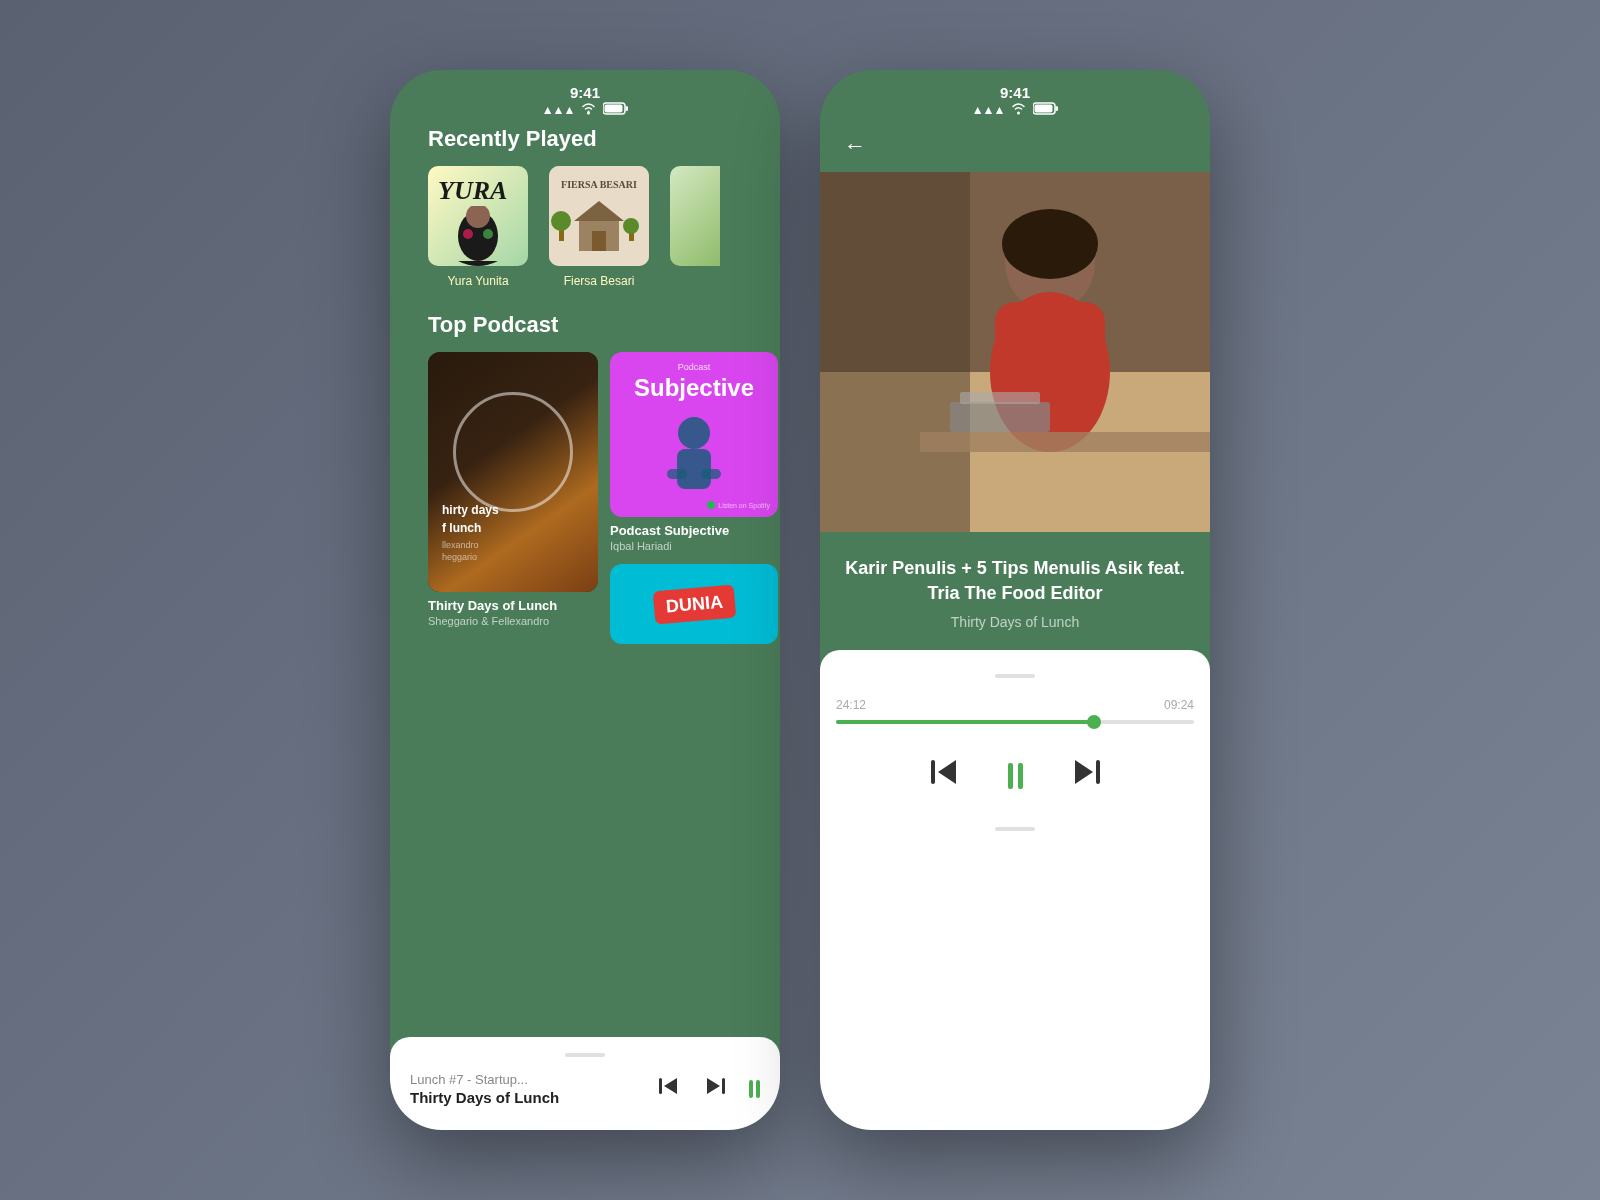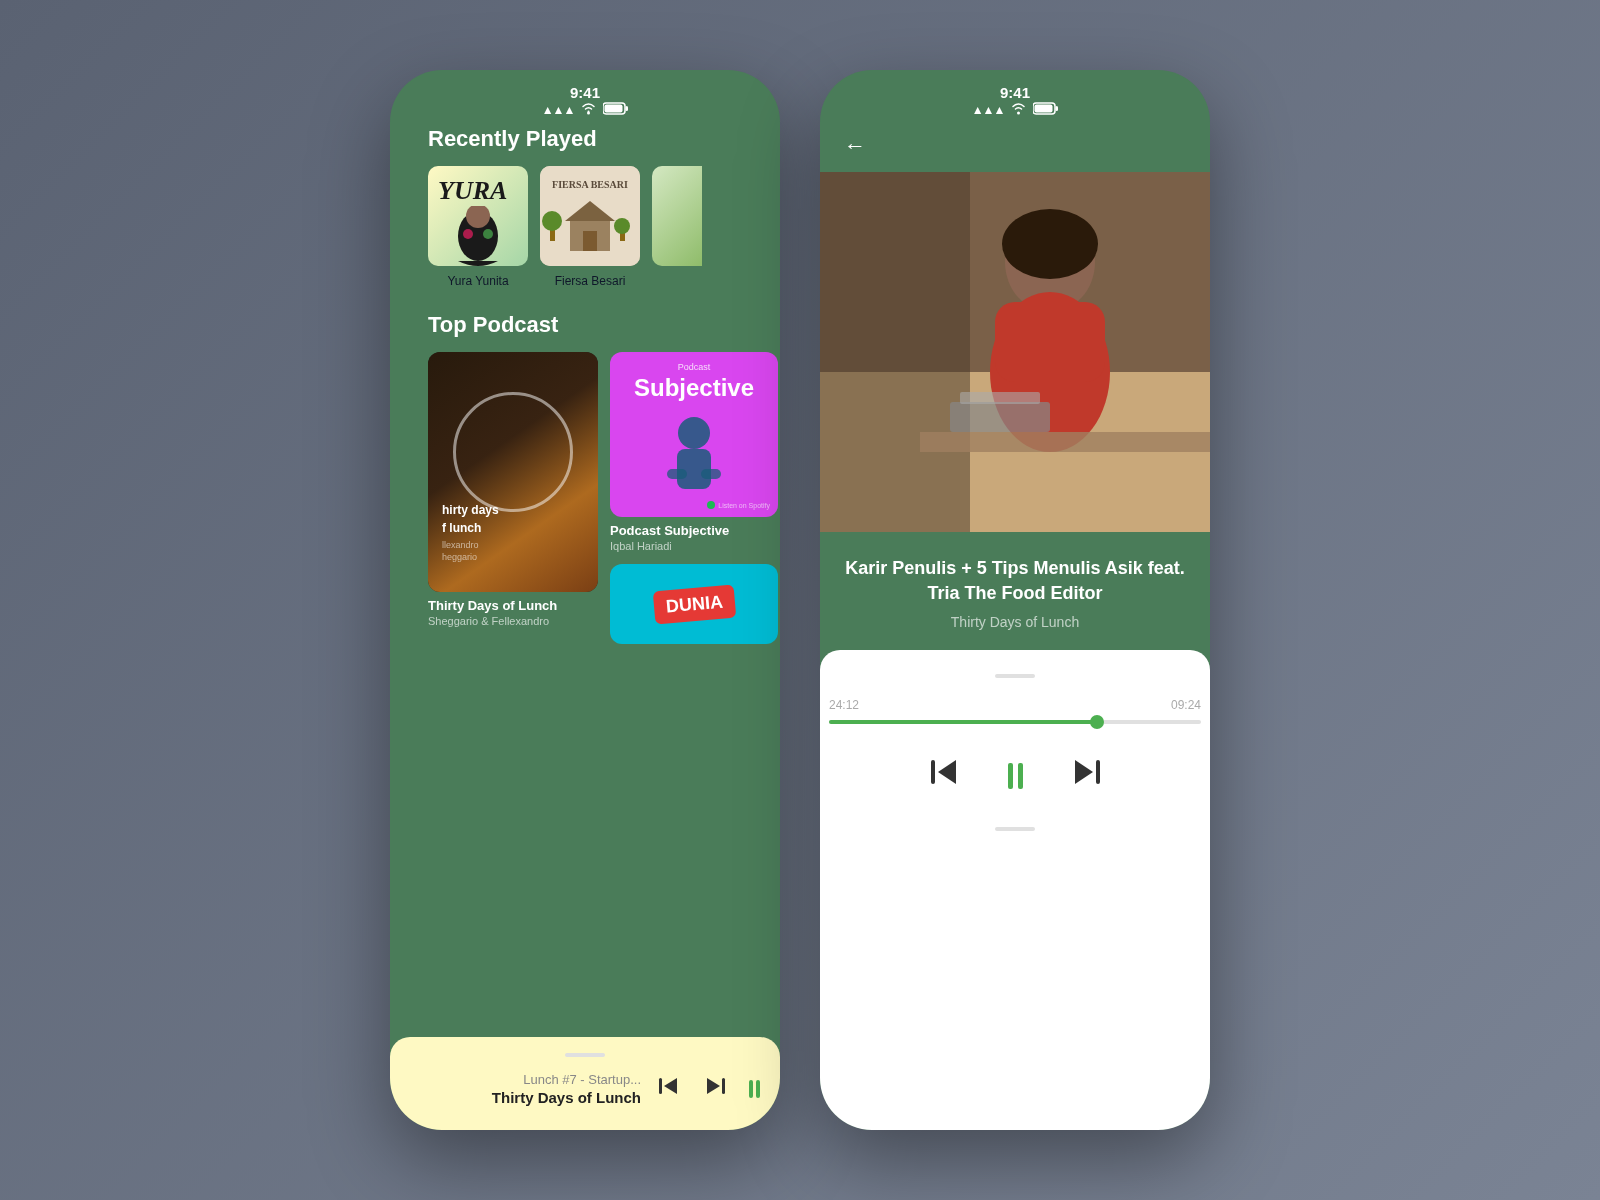--- a/index.html
+++ b/index.html
@@ -85,21 +85,21 @@
       margin-bottom: 14px;
     }
 
     
     .recently-played {
       margin-bottom: 24px;
     }
 
     .albums-row {
       display: flex;
-      gap: 12px;
+      gap: 21px;
       overflow: hidden;
     }
 
     .album-item {
       display: flex;
       flex-direction: column;
       align-items: center;
       min-width: 100px;
     }
 
@@ -135,21 +135,21 @@
 
     .album-cover-hivi {
       background: linear-gradient(135deg, #e0e8f0, #b8ccd8);
       display: flex;
       align-items: center;
       justify-content: center;
       position: relative;
     }
 
     .album-label {
-      color: #0f172a;
+      color: #fef9c3;
       font-size: 12px;
       font-weight: 500;
       text-align: center;
     }
 
     
     .top-podcast {
       margin-bottom: 16px;
     }
 
@@ -169,25 +169,24 @@
     }
 
     .podcast-author {
       color: rgba(255,255,255,0.65);
       font-size: 11px;
       margin-top: 2px;
     }
 
     
     .mini-player {
-      background: #fef9c3;
+      background: #ffffff;
       border-radius: 20px 20px 0 0;
       padding: 16px 20px 24px;
       margin-top: auto;
-      text-align: right;
     }
 
     .mini-player-drag {
       width: 40px;
       height: 4px;
       background: #e0e0e0;
       border-radius: 2px;
       margin: 0 auto 14px;
     }
 
@@ -261,21 +260,21 @@
 
     .phone2-subtitle {
       color: rgba(255,255,255,0.65);
       font-size: 14px;
     }
 
     
     .full-player {
       background: white;
       border-radius: 20px 20px 0 0;
-      padding: 24px 9px 28px;
+      padding: 24px 16px 28px;
       flex: 1;
     }
 
     .full-player-drag {
       width: 40px;
       height: 4px;
       background: #e0e0e0;
       border-radius: 2px;
       margin: 0 auto 20px;
     }

